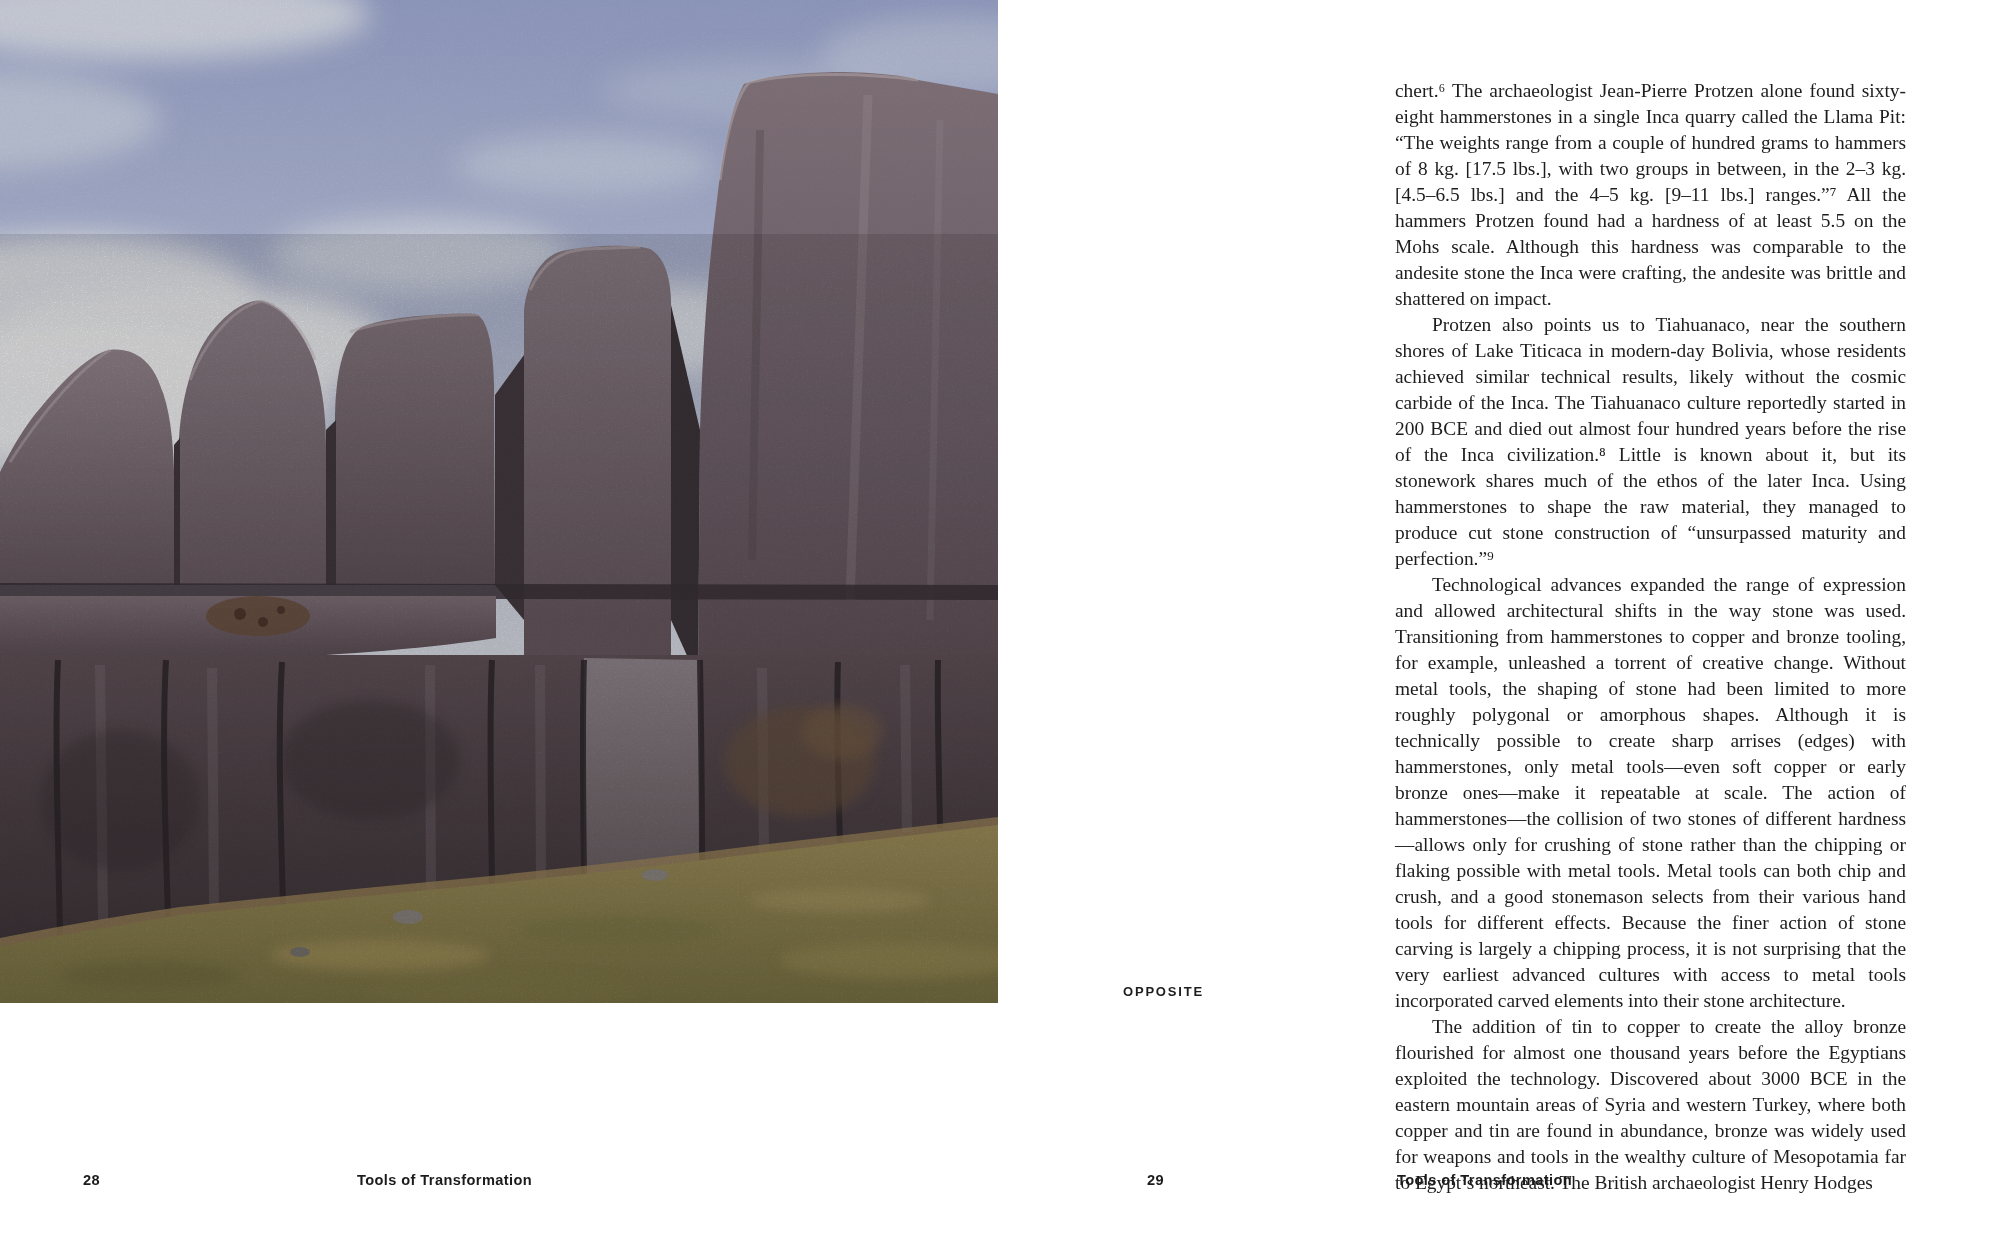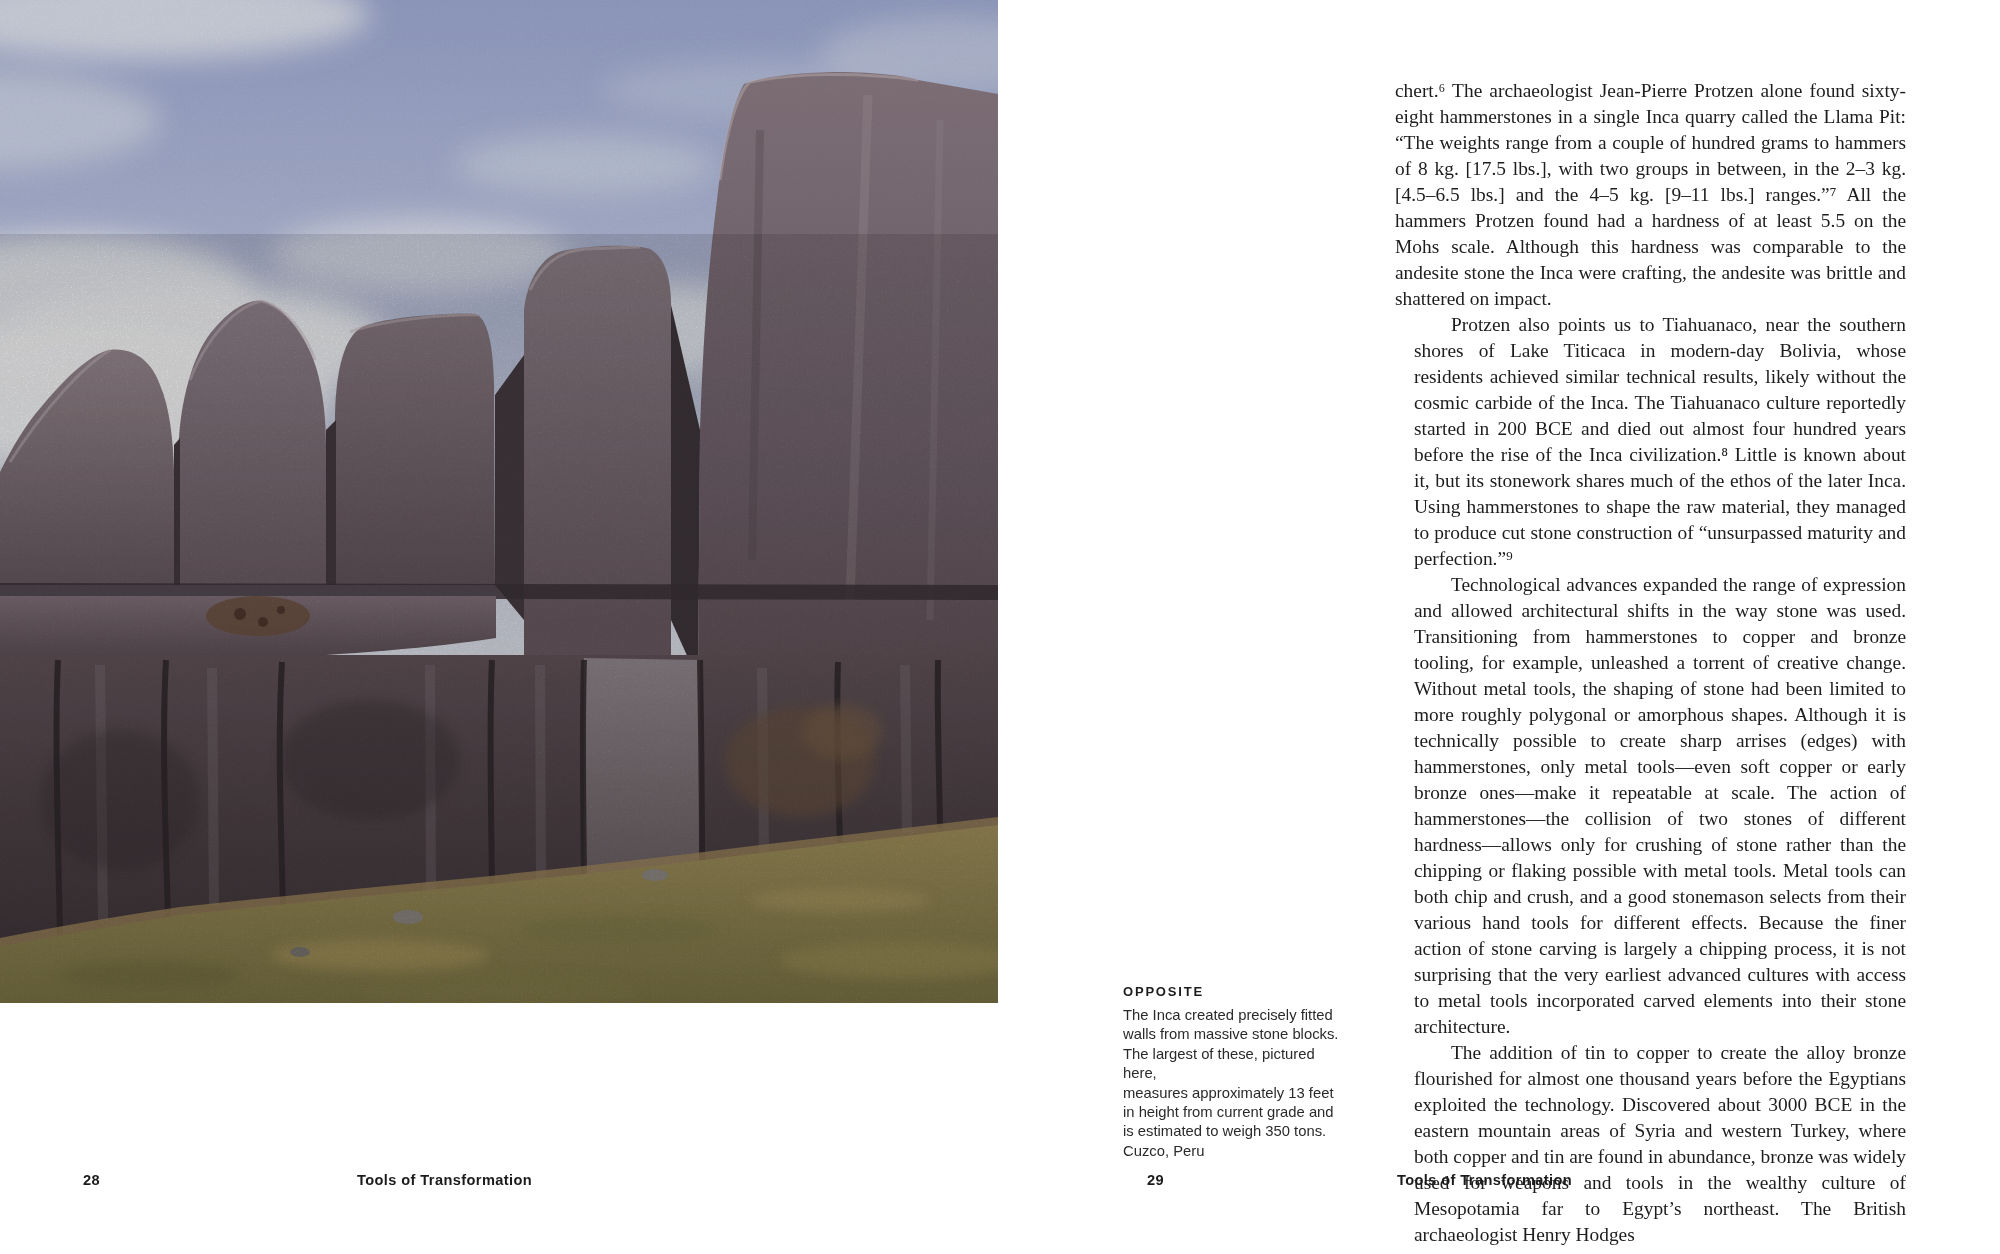--- a/index.html
+++ b/index.html
@@ -9,21 +9,21 @@
   .photo svg{display:block;width:100%;height:100%;}
 
   .caption{position:absolute;left:1123px;top:984px;width:228px;color:#232323;}
   .caption-label{font-size:13px;font-weight:700;letter-spacing:1.8px;color:#1c1c1c;}
   .caption-body{margin-top:7px;font-size:14.8px;line-height:19.4px;white-space:pre-line;color:#2a2a2a;}
 
   .body-col{position:absolute;left:1395px;top:78px;width:511px;
             font-family:"Liberation Serif","DejaVu Serif",serif;
             font-size:19.4px;line-height:26px;color:#1d1d1d;text-align:justify;}
   .body-col p{margin:0;padding:0;}
-  .body-col p.indent{text-indent:37px;margin-left:19px;}
+  .body-col p.indent{text-indent:37px;}
 
   .footer-item{position:absolute;top:1172px;font-size:14.6px;font-weight:700;
                letter-spacing:0.4px;color:#1b1b1b;}
   .fn-28{left:83px;}  .ft-left{left:357px;}
   .fn-29{left:1147px;} .ft-right{left:1397px;}
 </style>
 </head>
 <body>
 
 <div class="spread">
@@ -174,27 +174,20 @@
       <ellipse cx="300" cy="952" rx="10" ry="5" fill="#7c7770"></ellipse>
       <ellipse cx="655" cy="875" rx="13" ry="6" fill="#908b85"></ellipse>
 
       <rect x="0" y="0" width="998" height="1003" filter="url(#grain)" opacity="0.10"></rect>
       <rect x="0" y="300" width="998" height="660" filter="url(#grain)" opacity="0.12"></rect>
     </svg>
   </div>
 
   <div class="caption">
     <div class="caption-label">OPPOSITE</div>
-    <div class="caption-body">The Inca created precisely fitted
-walls from massive stone blocks.
-The largest of these, pictured here,
-measures approximately 13 feet
-in height from current grade and
-is estimated to weigh 350 tons.
-Cuzco, Peru</div>
   </div>
 
   <div class="body-col">
     <p>chert.⁶ The archaeologist Jean-Pierre Protzen alone found sixty-eight hammerstones in a single Inca quarry called the Llama Pit: “The weights range from a couple of hundred grams to hammers of 8 kg. [17.5 lbs.], with two groups in between, in the 2–3 kg. [4.5–6.5 lbs.] and the 4–5 kg. [9–11 lbs.] ranges.”⁷ All the hammers Protzen found had a hardness of at least 5.5 on the Mohs scale. Although this hardness was comparable to the andesite stone the Inca were crafting, the andesite was brittle and shattered on impact.</p>
     <p class="indent">Protzen also points us to Tiahuanaco, near the southern shores of Lake Titicaca in modern-day Bolivia, whose residents achieved similar technical results, likely without the cosmic carbide of the Inca. The Tiahuanaco culture reportedly started in 200 BCE and died out almost four hundred years before the rise of the Inca civilization.⁸ Little is known about it, but its stonework shares much of the ethos of the later Inca. Using hammerstones to shape the raw material, they managed to produce cut stone construction of “unsurpassed maturity and perfection.”⁹</p>
     <p class="indent">Technological advances expanded the range of expression and allowed architectural shifts in the way stone was used. Transitioning from hammerstones to copper and bronze tooling, for example, unleashed a torrent of creative change. Without metal tools, the shaping of stone had been limited to more roughly polygonal or amorphous shapes. Although it is technically possible to create sharp arrises (edges) with hammerstones, only metal tools—even soft copper or early bronze ones—make it repeatable at scale. The action of hammerstones—the collision of two stones of different hardness—allows only for crushing of stone rather than the chipping or flaking possible with metal tools. Metal tools can both chip and crush, and a good stonemason selects from their various hand tools for different effects. Because the finer action of stone carving is largely a chipping process, it is not surprising that the very earliest advanced cultures with access to metal tools incorporated carved elements into their stone architecture.</p>
     <p class="indent">The addition of tin to copper to create the alloy bronze flourished for almost one thousand years before the Egyptians exploited the technology. Discovered about 3000 BCE in the eastern mountain areas of Syria and western Turkey, where both copper and tin are found in abundance, bronze was widely used for weapons and tools in the wealthy culture of Mesopotamia far to Egypt’s northeast. The British archaeologist Henry Hodges</p>
   </div>
 
   <div class="footer-item fn-28">28</div>

